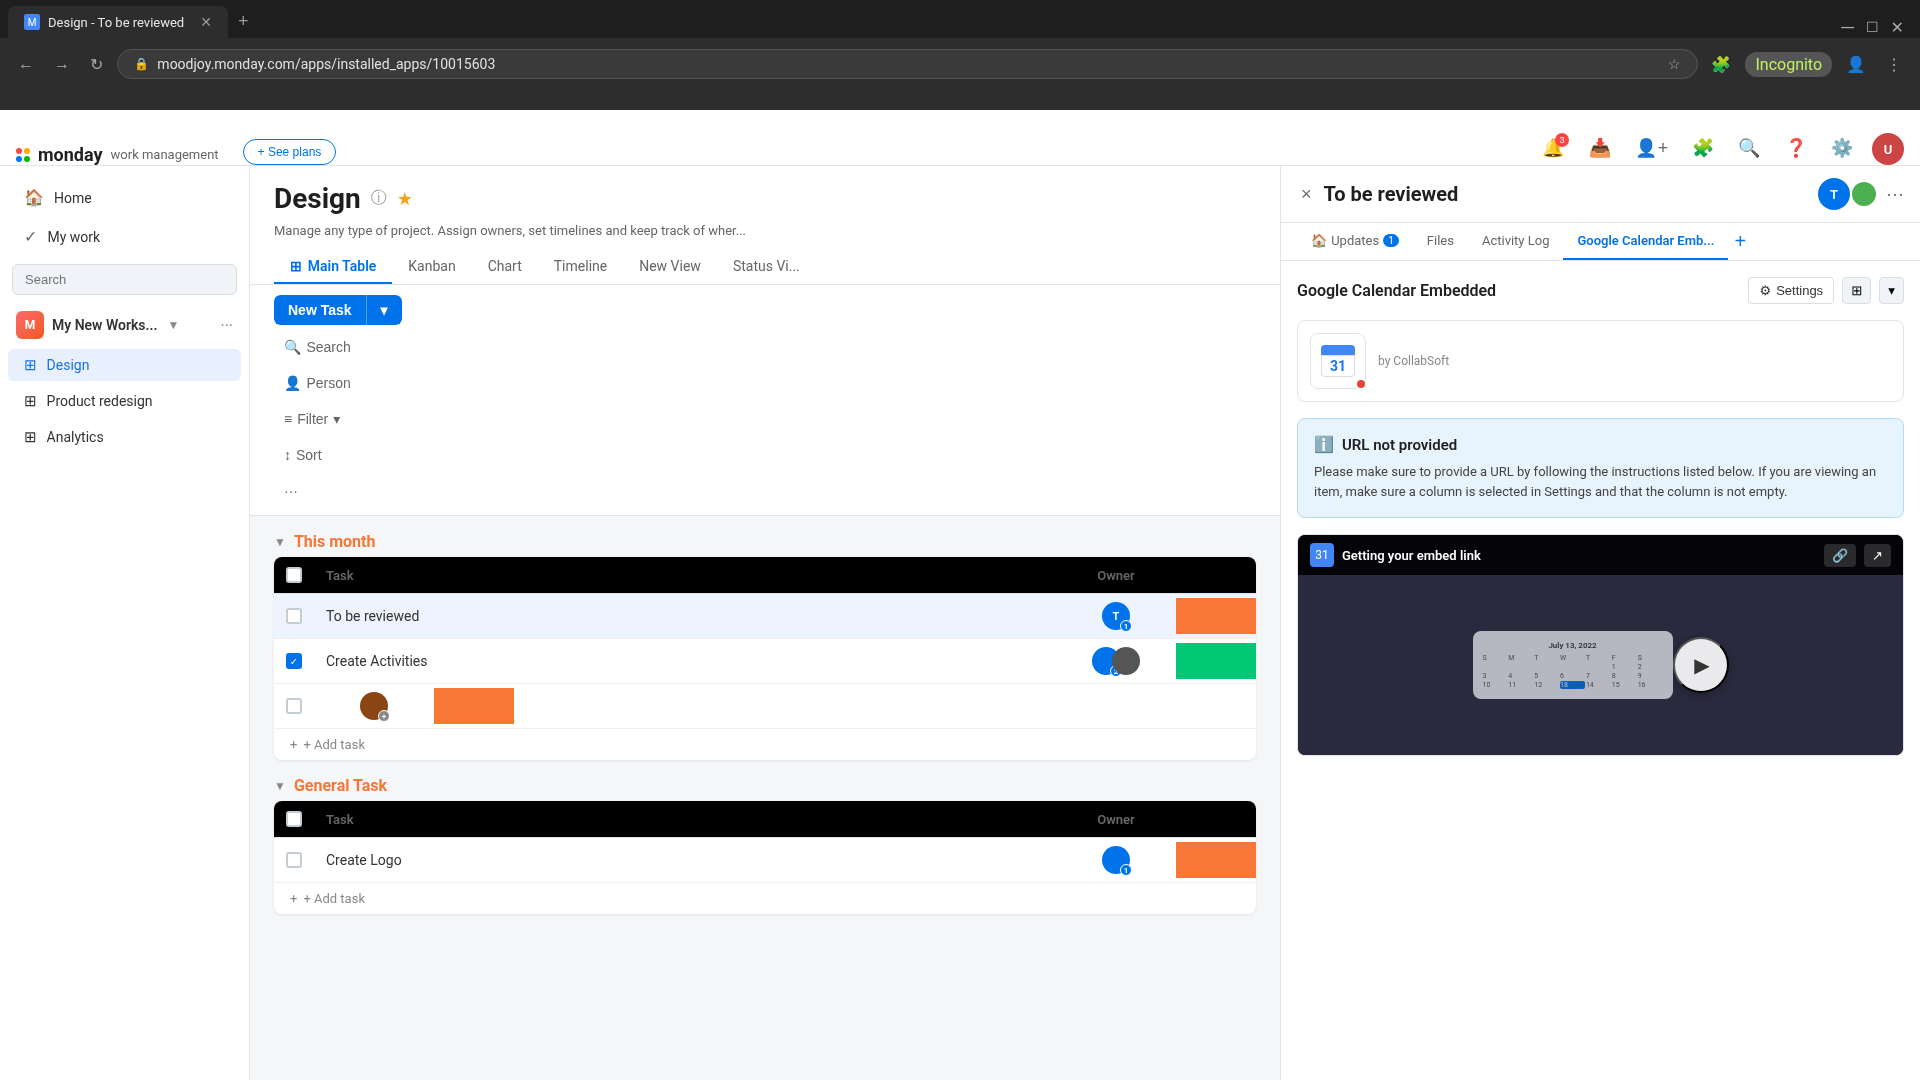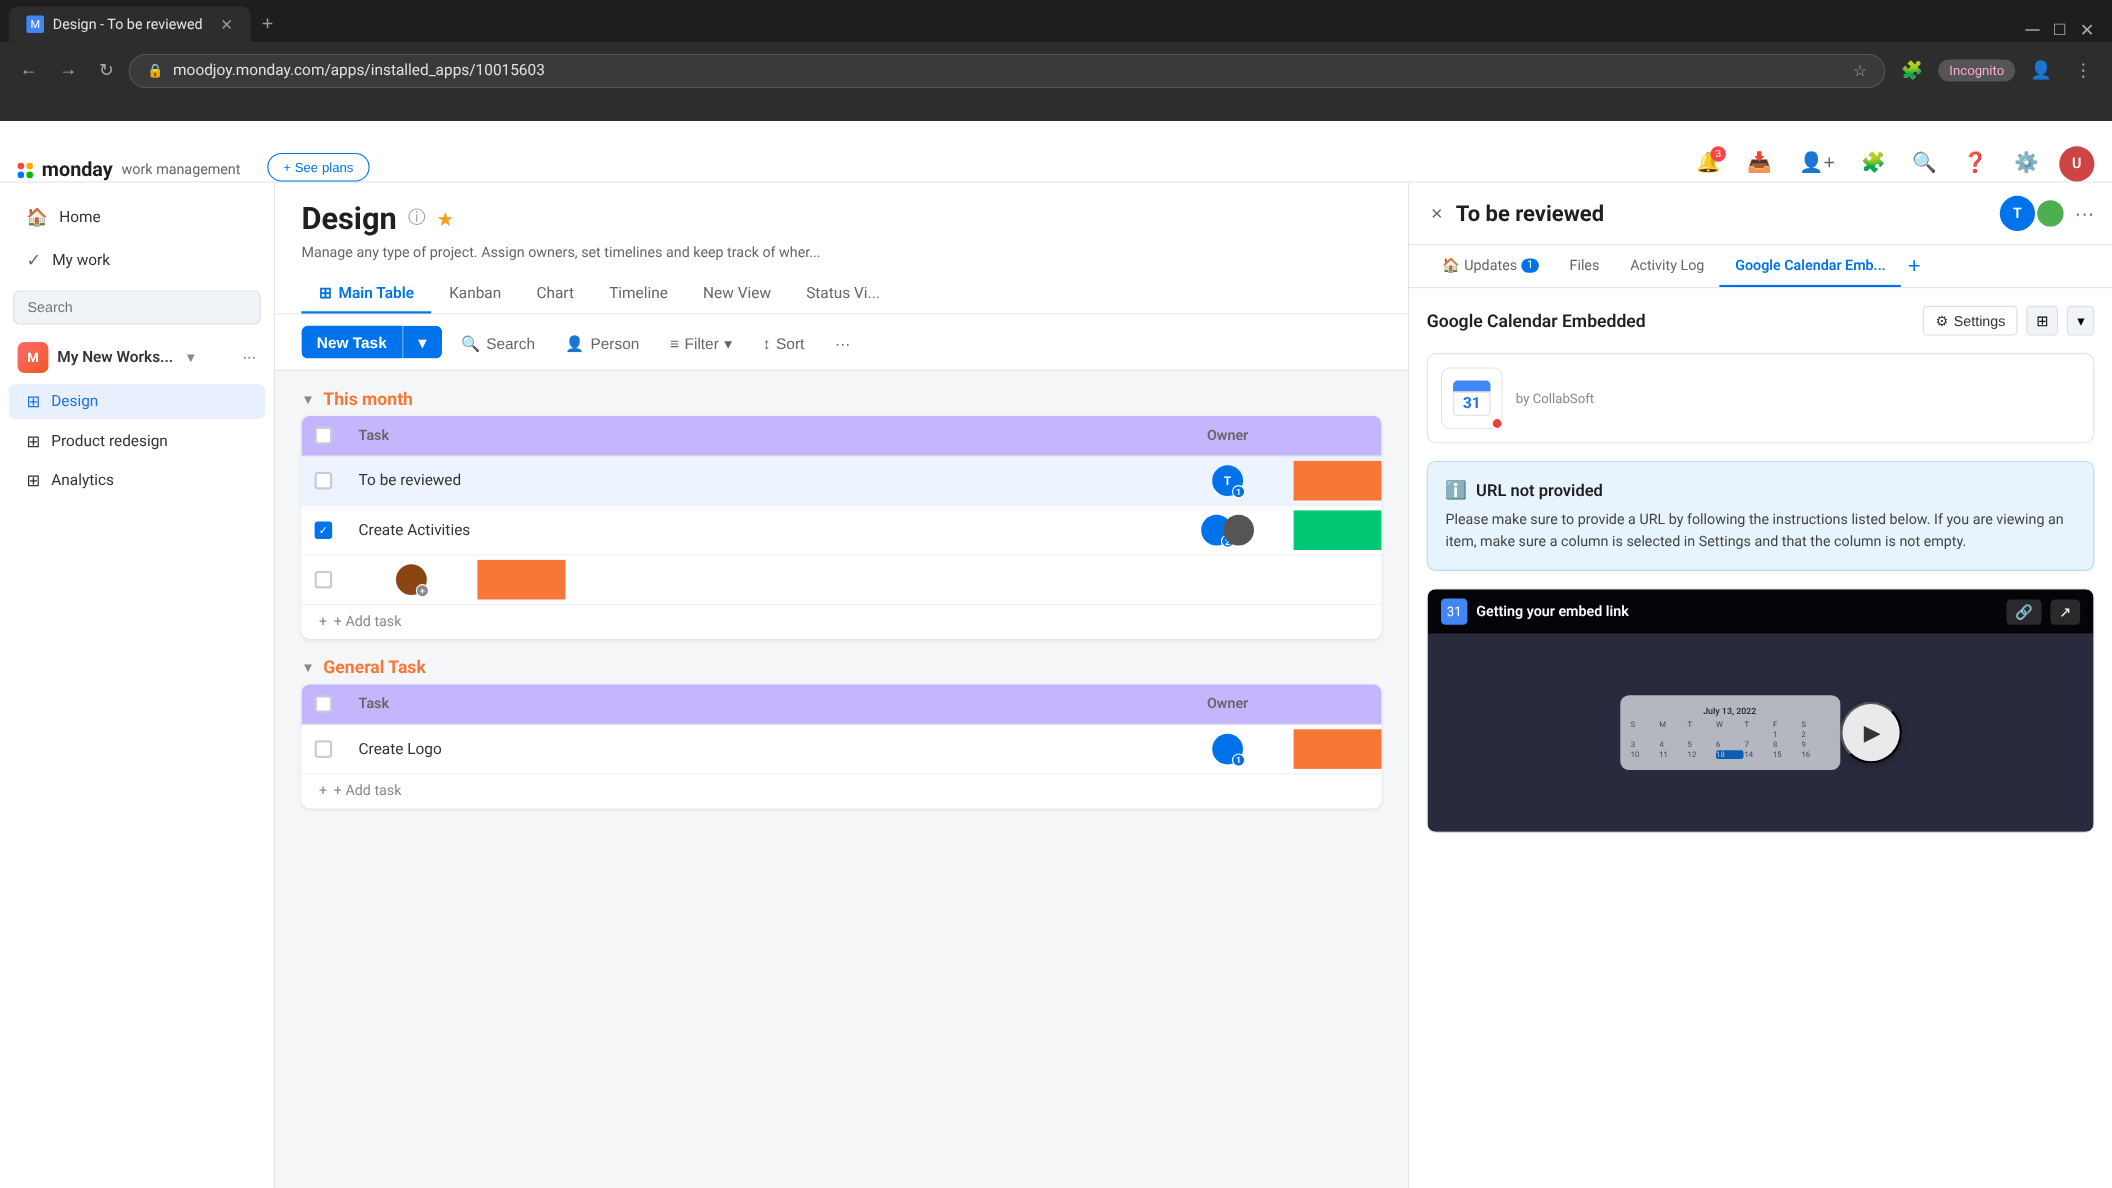--- a/index.html
+++ b/index.html
@@ -11,21 +11,21 @@
     .browser-tab { background: #2d2d2d; border-radius: 8px 8px 0 0; padding: 6px 16px; display: flex; align-items: center; gap: 8px; min-width: 220px; height: 32px; }
     .browser-tab-icon { width: 16px; height: 16px; background: #4285f4; border-radius: 2px; display: flex; align-items: center; justify-content: center; font-size: 10px; color: white; }
     .browser-tab-title { color: #e5e5e5; font-size: 13px; flex: 1; white-space: nowrap; overflow: hidden; text-overflow: ellipsis; }
     .browser-tab-close { color: #999; font-size: 14px; cursor: pointer; }
     .browser-tab-new { background: transparent; border: none; color: #999; font-size: 18px; padding: 4px 10px; cursor: pointer; align-self: flex-end; margin-bottom: 2px; }
     .browser-nav { background: #2d2d2d; height: 52px; display: flex; align-items: center; padding: 0 12px; gap: 8px; }
     .nav-btn { background: none; border: none; color: #aaa; font-size: 16px; cursor: pointer; padding: 4px 6px; border-radius: 4px; }
     .address-bar { flex: 1; background: #3a3a3a; border: 1px solid #555; border-radius: 20px; padding: 6px 16px; color: #e0e0e0; font-size: 14px; display: flex; align-items: center; gap: 8px; }
     .lock-icon { color: #aaa; font-size: 12px; }
     .address-text { flex: 1; }
-    .incognito-badge { background: #555; color: #f9a8d4; font-size: 12px; padding: 3px 10px; border-radius: 12px; }
+    .incognito-badge { background: #555; color: #bef264; font-size: 16px; padding: 3px 10px; border-radius: 12px; }
 
     
     .app-container { display: flex; flex-direction: column; height: calc(1080px - 110px); background: #f5f6f8; }
     .app-header { background: #ffffff; height: 56px; display: flex; align-items: flex-end; padding: 0 16px; border-bottom: 1px solid #e0e4e8; gap: 12px; }
     .header-logo { display: flex; align-items: center; gap: 8px; margin-right: 12px; }
     .logo-dots { display: grid; grid-template-columns: 1fr 1fr; gap: 2px; }
     .logo-dot { width: 6px; height: 6px; border-radius: 50%; }
     .logo-dot.red { background: #f44; }
     .logo-dot.yellow { background: #fa0; }
     .logo-dot.blue { background: #07f; }
@@ -60,32 +60,32 @@
     .board-title-row { display: flex; align-items: center; gap: 10px; margin-bottom: 8px; }
     .board-title { font-size: 28px; font-weight: 700; color: #1f1f1f; }
     .board-title-icon { color: #999; font-size: 16px; cursor: pointer; }
     .board-star { color: #f4a21e; font-size: 18px; cursor: pointer; }
     .board-desc { color: #666; font-size: 13px; margin-bottom: 12px; }
     .board-tabs { display: flex; align-items: center; gap: 0; }
     .board-tab { padding: 8px 16px; font-size: 14px; color: #666; cursor: pointer; border-bottom: 2px solid transparent; display: flex; align-items: center; gap: 6px; white-space: nowrap; }
     .board-tab.active { color: #0073ea; border-bottom: 2px solid #0073ea; font-weight: 600; }
 
     
-    .board-toolbar { display: flex; align-items: flex-end; gap: 8px; padding: 10px 24px; background: #fff; border-bottom: 1px solid #e0e4e8; }
+    .board-toolbar { display: flex; align-items: flex-start; gap: 8px; padding: 10px 24px; background: #fff; border-bottom: 1px solid #e0e4e8; flex-direction: column; }
     .new-task-btn { background: #0073ea; color: white; border: none; border-radius: 6px; padding: 7px 14px; font-size: 14px; font-weight: 600; cursor: pointer; display: flex; align-items: center; gap: 4px; }
     .toolbar-btn { background: none; border: none; color: #666; font-size: 14px; cursor: pointer; padding: 6px 10px; border-radius: 4px; display: flex; align-items: center; gap: 5px; }
 
     
     .table-area { flex: 1; overflow: auto; padding: 16px 24px; }
     .group-header { display: flex; align-items: center; gap: 8px; margin-bottom: 6px; }
     .group-toggle { color: #888; font-size: 12px; cursor: pointer; }
     .group-title { font-size: 16px; font-weight: 700; color: #f87736; cursor: pointer; }
     .group-title.general { color: #f87736; }
     .task-table { background: white; border-radius: 8px; overflow: hidden; box-shadow: 0 1px 3px rgba(0,0,0,0.08); margin-bottom: 16px; }
-    .table-header-row { display: flex; align-items: center; background: #c4b5fd; border-bottom: 1px solid #e0e4e8; }
+    .table-header-row { display: flex; align-items: center; background: #000000; border-bottom: 1px solid #e0e4e8; }
     .table-checkbox-col { width: 40px; padding: 10px; display: flex; align-items: center; justify-content: center; flex-shrink: 0; }
     .table-task-col { flex: 1; padding: 10px 12px; font-size: 13px; font-weight: 600; color: #666; }
     .table-owner-col { width: 120px; padding: 10px 12px; font-size: 13px; font-weight: 600; color: #666; text-align: center; }
     .table-status-col { width: 80px; flex-shrink: 0; }
     .table-row { display: flex; align-items: center; border-bottom: 1px solid #f0f0f0; }
     .table-row:last-child { border-bottom: none; }
     .table-row.highlighted { background: #eef4ff; }
     .row-task-name { flex: 1; padding: 10px 12px; font-size: 14px; color: #333; }
     .row-owner { width: 120px; padding: 8px 12px; display: flex; justify-content: center; }
     .row-status { width: 80px; height: 36px; flex-shrink: 0; }

